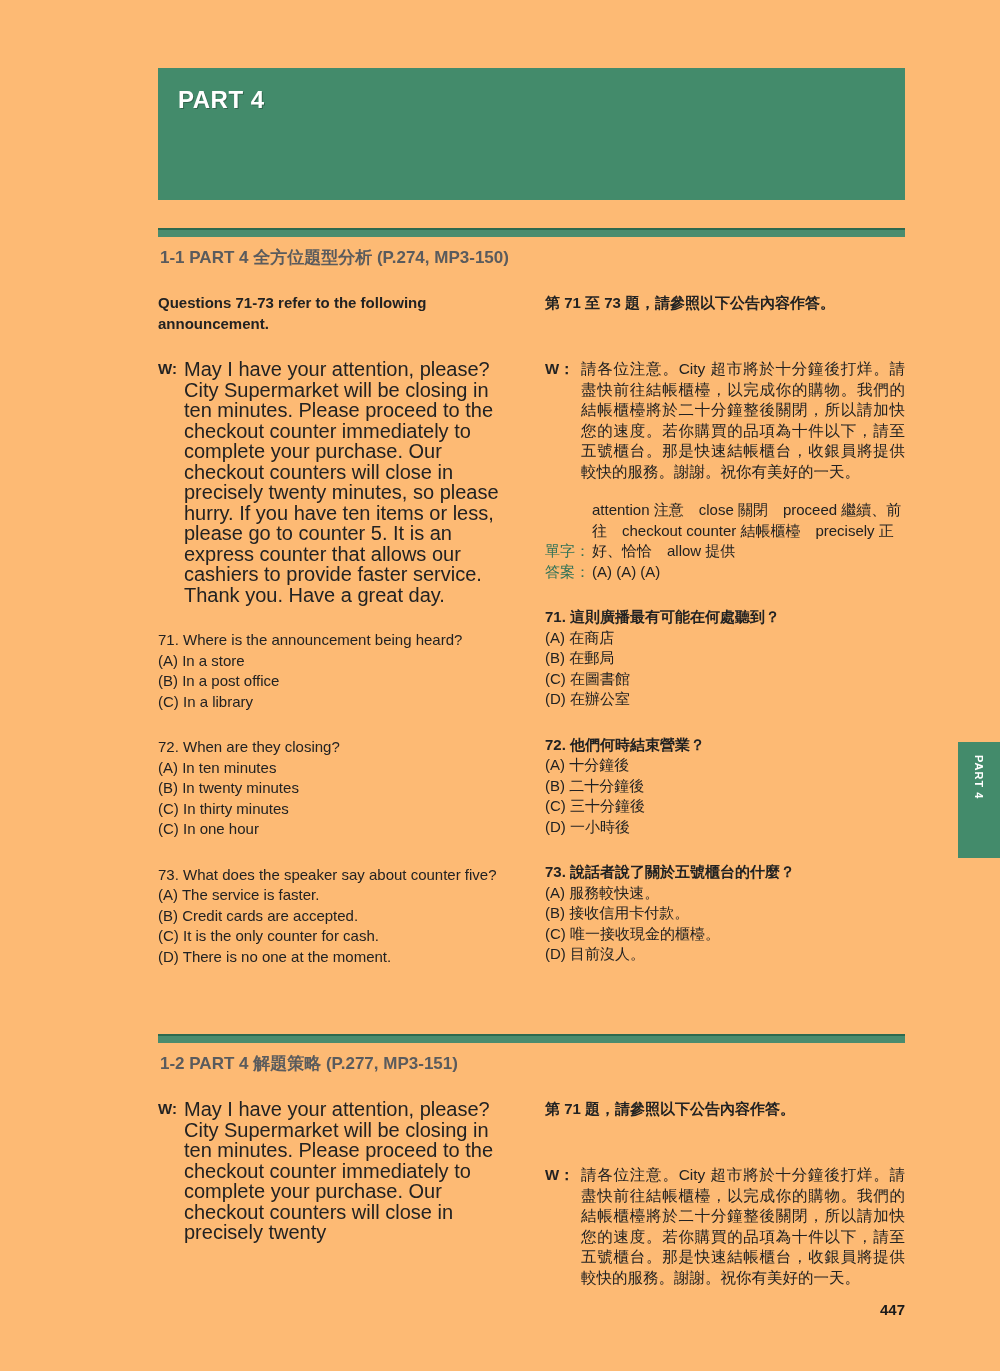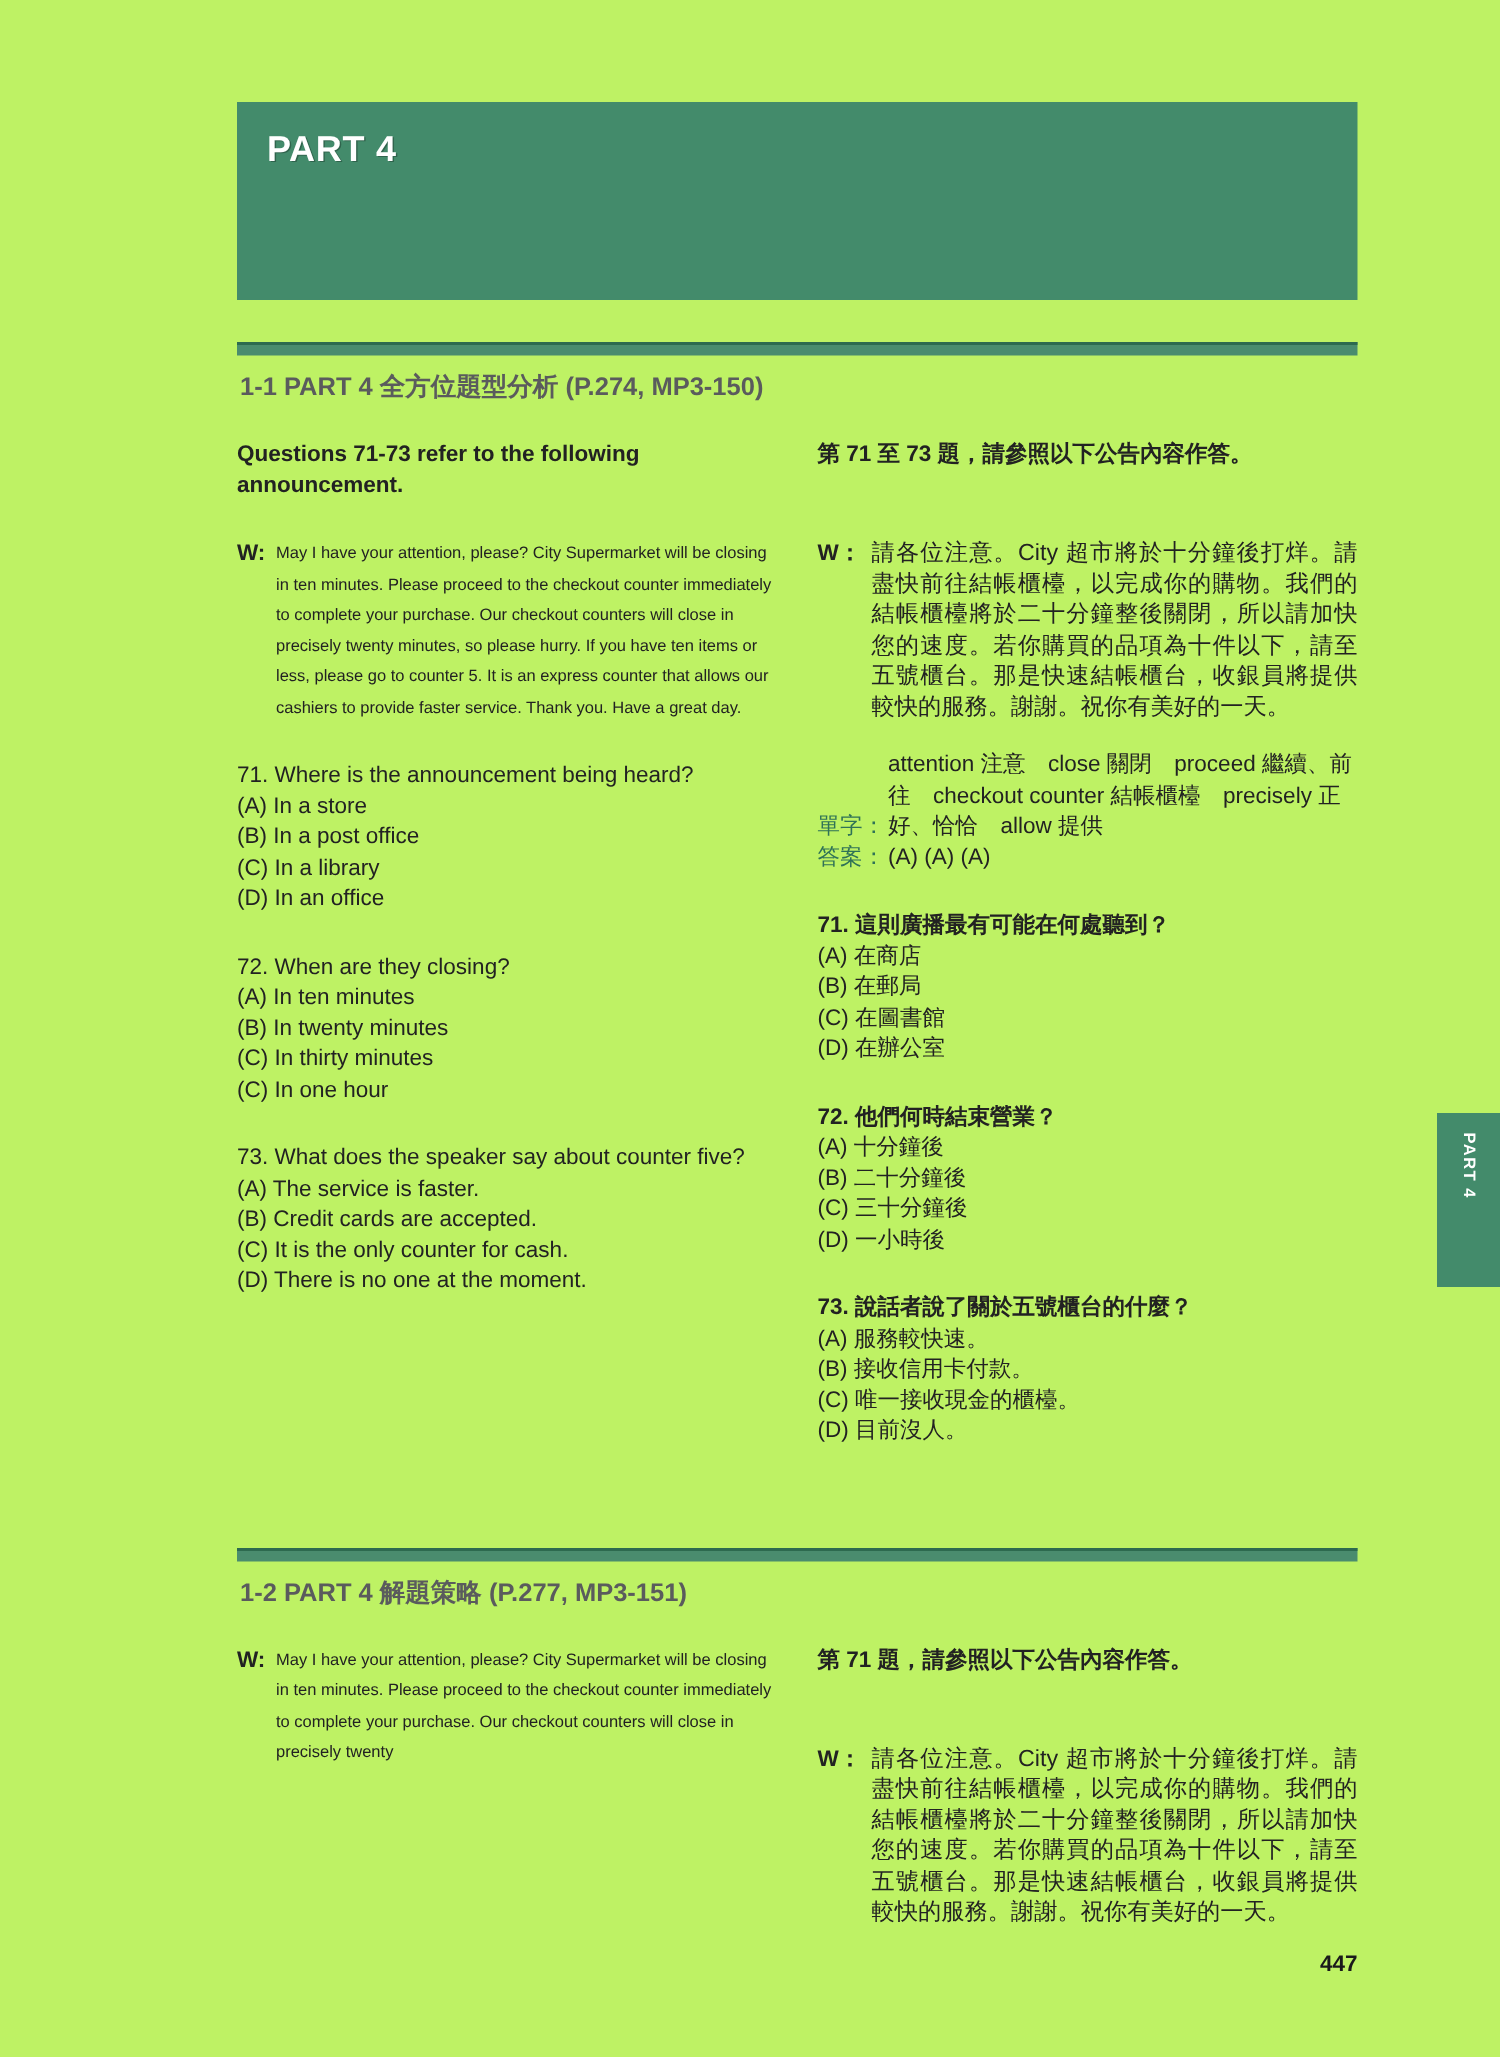--- a/index.html
+++ b/index.html
@@ -1,18 +1,18 @@
 <!DOCTYPE html>
 <html><head>
 <meta charset="utf-8">
 <style>
   * { margin:0; padding:0; box-sizing:border-box; }
   html,body { background:#ffffff; }
   .page {
-    position:relative; width:1000px; height:1371px; background:#bef264;
+    position:relative; width:1000px; height:1371px; background:#fdba74;
     font-family:"Liberation Sans", sans-serif; color:#222; overflow:hidden;
   }
   .banner {
     position:absolute; left:158px; top:68px; width:747px; height:132px;
     background:#438B6B;
   }
   .banner-title {
     color:#ffffff; font-weight:bold; font-size:24px; letter-spacing:0.5px;
     padding:22px 0 0 20px; text-shadow:1px 1px 0 rgba(0,0,0,0.28);
   }
@@ -25,21 +25,21 @@
   .cols { display:flex; gap:29px; margin-top:24px; }
   .col-en { width:358px; }
   .col-zh { width:360px; }
   .block { margin-bottom:25px; }
   .block-sm { margin-bottom:18px; }
   body, .txt { font-size:15px; line-height:20.5px; }
   .intro { font-weight:bold; min-height:41px; font-size:15px; line-height:20.5px; }
   .speaker-row { display:flex; }
   .spk { font-weight:bold; flex:0 0 26px; font-size:15px; line-height:20.5px; }
   .spk-zh { flex-basis:36px; }
-  .transcript { flex:1; font-size:11px; line-height:20.5px; }
+  .transcript { flex:1; font-size:20px; line-height:20.5px; }
   .zh-just { text-align:justify; font-size:15.5px; }
   .q-line { font-size:15px; line-height:20.5px; }
   .q-hang { padding-left:26px; text-indent:-26px; }
   .col-zh .q-line { font-weight:bold; }
   .opt { font-size:15px; line-height:20.5px; }
   .pair-row { display:flex;align-items:flex-end; }
   .pair-label { flex:0 0 47px; color:#2F7257; font-size:15px; line-height:20.5px; }
   .pair-val { flex:1; font-size:15px; line-height:20.5px; }
   .section2 { margin-top:42px; }
   .side-tab {
@@ -78,21 +78,20 @@
           <div class="block speaker-row">
             <div class="spk">W:</div>
             <div class="transcript">May I have your attention, please? City Supermarket will be closing in ten minutes. Please proceed to the checkout counter immediately to complete your purchase. Our checkout counters will close in precisely twenty minutes, so please hurry. If you have ten items or less, please go to counter 5. It is an express counter that allows our cashiers to provide faster service. Thank you. Have a great day.</div>
           </div>
 
           <div class="block">
             <div class="q-line q-hang">71. Where is the announcement being heard?</div>
             <div class="opt">(A) In a store</div>
             <div class="opt">(B) In a post office</div>
             <div class="opt">(C) In a library</div>
-            <div class="opt">(D) In an office</div>
           </div>
 
           <div class="block">
             <div class="q-line q-hang">72. When are they closing?</div>
             <div class="opt">(A) In ten minutes</div>
             <div class="opt">(B) In twenty minutes</div>
             <div class="opt">(C) In thirty minutes</div>
             <div class="opt">(C) In one hour</div>
           </div>
 

